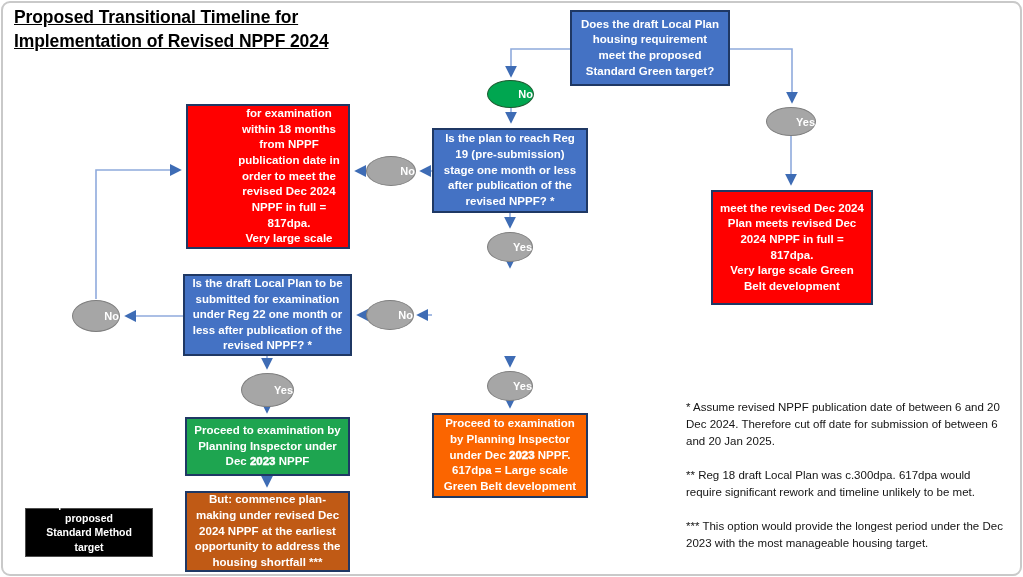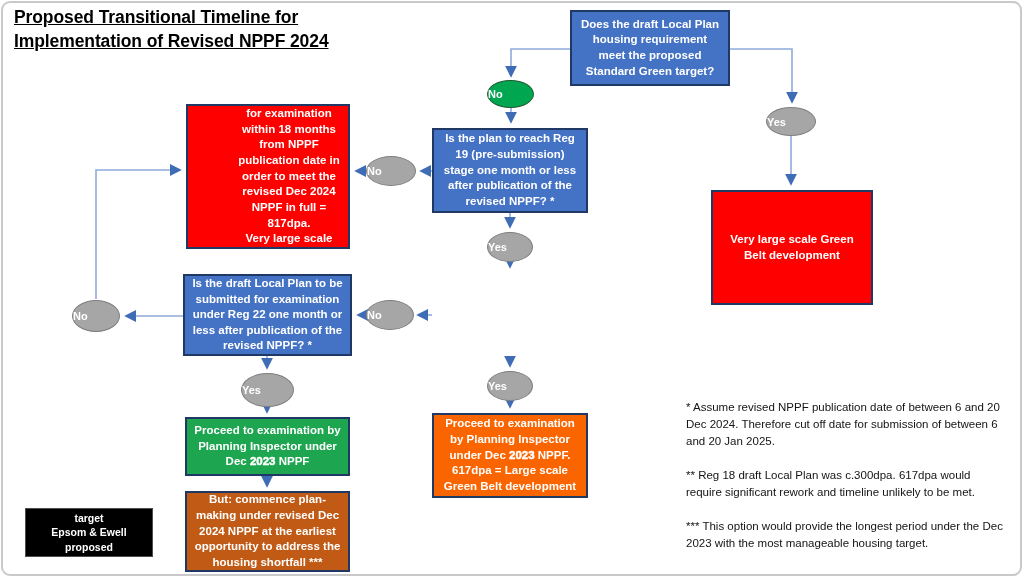--- a/index.html
+++ b/index.html
@@ -24,21 +24,21 @@
     padding:3px 6px;
   }
   .blue{background:#4472C4;}
   .red{background:#FF0000;}
   .orange{background:#FB6500;}
   .green{background:#1EA550;}
   .brown{background:#C05A15;}
   .blackbox{background:#000;border:1px solid #4d4d4d;font-size:10.5px;}
   .oval{
     position:absolute;box-sizing:border-box;border-radius:50%;
-    display:flex;align-items:center;justify-content:flex-start;
+    display:flex;align-items:center;justify-content:flex-end;
     color:#fff;font-weight:bold;font-size:11px;
   }
   .oval.gray{background:#A6A6A6;border:1.5px solid #7f7f7f;}
   .oval.greenov{background:#00A650;border:1.5px solid #1d5c31;}
   #connectors{position:absolute;left:0;top:0;pointer-events:none;}
   .xb{-webkit-text-stroke:0.5px #fff;}
   #footnotes{
     position:absolute;left:686px;top:399px;width:322px;
     font-size:11.5px;color:#141414;line-height:1.48;
   }
@@ -101,30 +101,31 @@
   <div class="node green" style="left:185px;top:417px;width:165px;height:59px;">
     <span><span>Proceed to examination by Planning Inspector under Dec </span><span class="xb">2023</span><span> NPPF</span></span>
   </div>
 
   <div class="node orange" style="left:432px;top:413px;width:156px;height:85px;">
     <span><span>Proceed to examination by Planning Inspector under Dec </span><span class="xb">2023</span><span> NPPF.</span></span>
     <span>617dpa = Large scale Green Belt development</span>
   </div>
 
   <div class="node red" style="left:711px;top:190px;width:162px;height:115px;">
+    <span>meet the revised Dec 2024 Plan meets revised Dec 2024 NPPF in full = 817dpa.</span>
     <span>Very large scale Green Belt development</span>
   </div>
 
   <div class="node brown" style="left:185px;top:491px;width:165px;height:81px;">
     <span>But: commence plan-making under revised Dec 2024 NPPF at the earliest opportunity to address the housing shortfall ***</span>
   </div>
 
   <div class="node blackbox" style="left:25px;top:508px;width:128px;height:49px;">
+    <span>Epsom &amp; Ewell proposed</span>
     <span>Standard Method target</span>
-    <span>Epsom &amp; Ewell proposed</span>
     <span>= 817 dpa</span>
   </div>
 
   <div class="oval greenov" style="left:487px;top:80px;width:47px;height:28px;">
     <span>No</span>
   </div>
   <div class="oval gray" style="left:766px;top:107px;width:50px;height:29px;">
     <span>Yes</span>
   </div>
   <div class="oval gray" style="left:366px;top:156px;width:50px;height:30px;">

